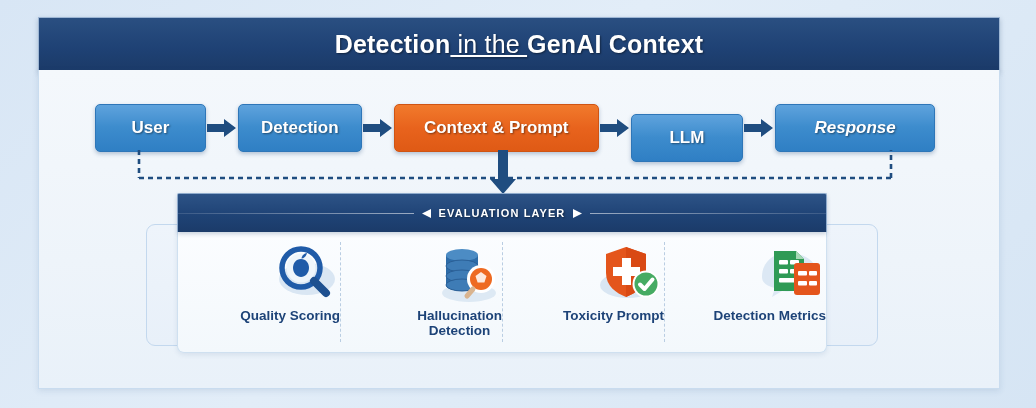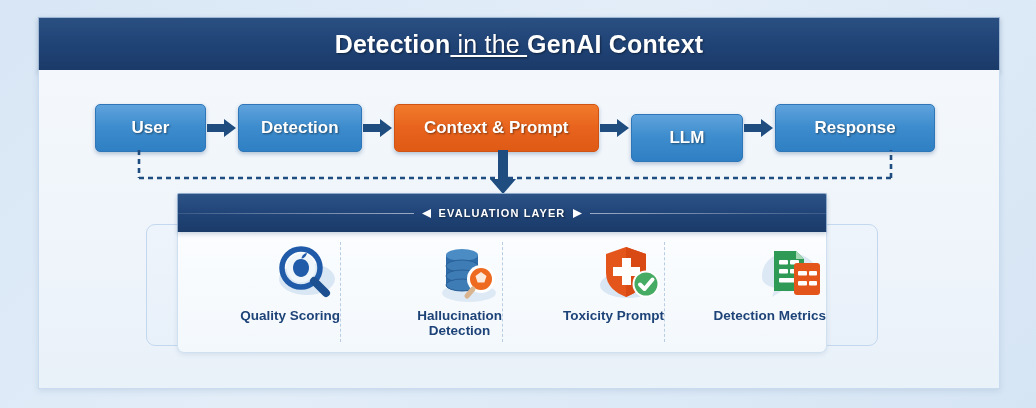--- a/index.html
+++ b/index.html
@@ -59,21 +59,21 @@
     border:1px solid #2e76b8;
   }
   .node.orange{
     background:linear-gradient(180deg,#f17a2c 0%,#e8631d 50%,#df5a15 100%);
     border:1px solid #cf5413;
   }
   .n-user{width:116px;justify-content:center;}
   .n-retriever{width:130px;}
   .n-context{width:216px;}
   .n-llm{width:118px;margin-top:20px;}
-  .n-response{width:168px;}
+  .n-response{width:168px;font-style:italic;}
 
   .arrow{
     width:32px;display:flex;align-items:center;justify-content:center;
     flex:0 0 auto;
   }
   .arrow svg{display:block;}
 
   
   .feedback{
     position:absolute;left:95px;top:150px;width:840px;height:42px;

